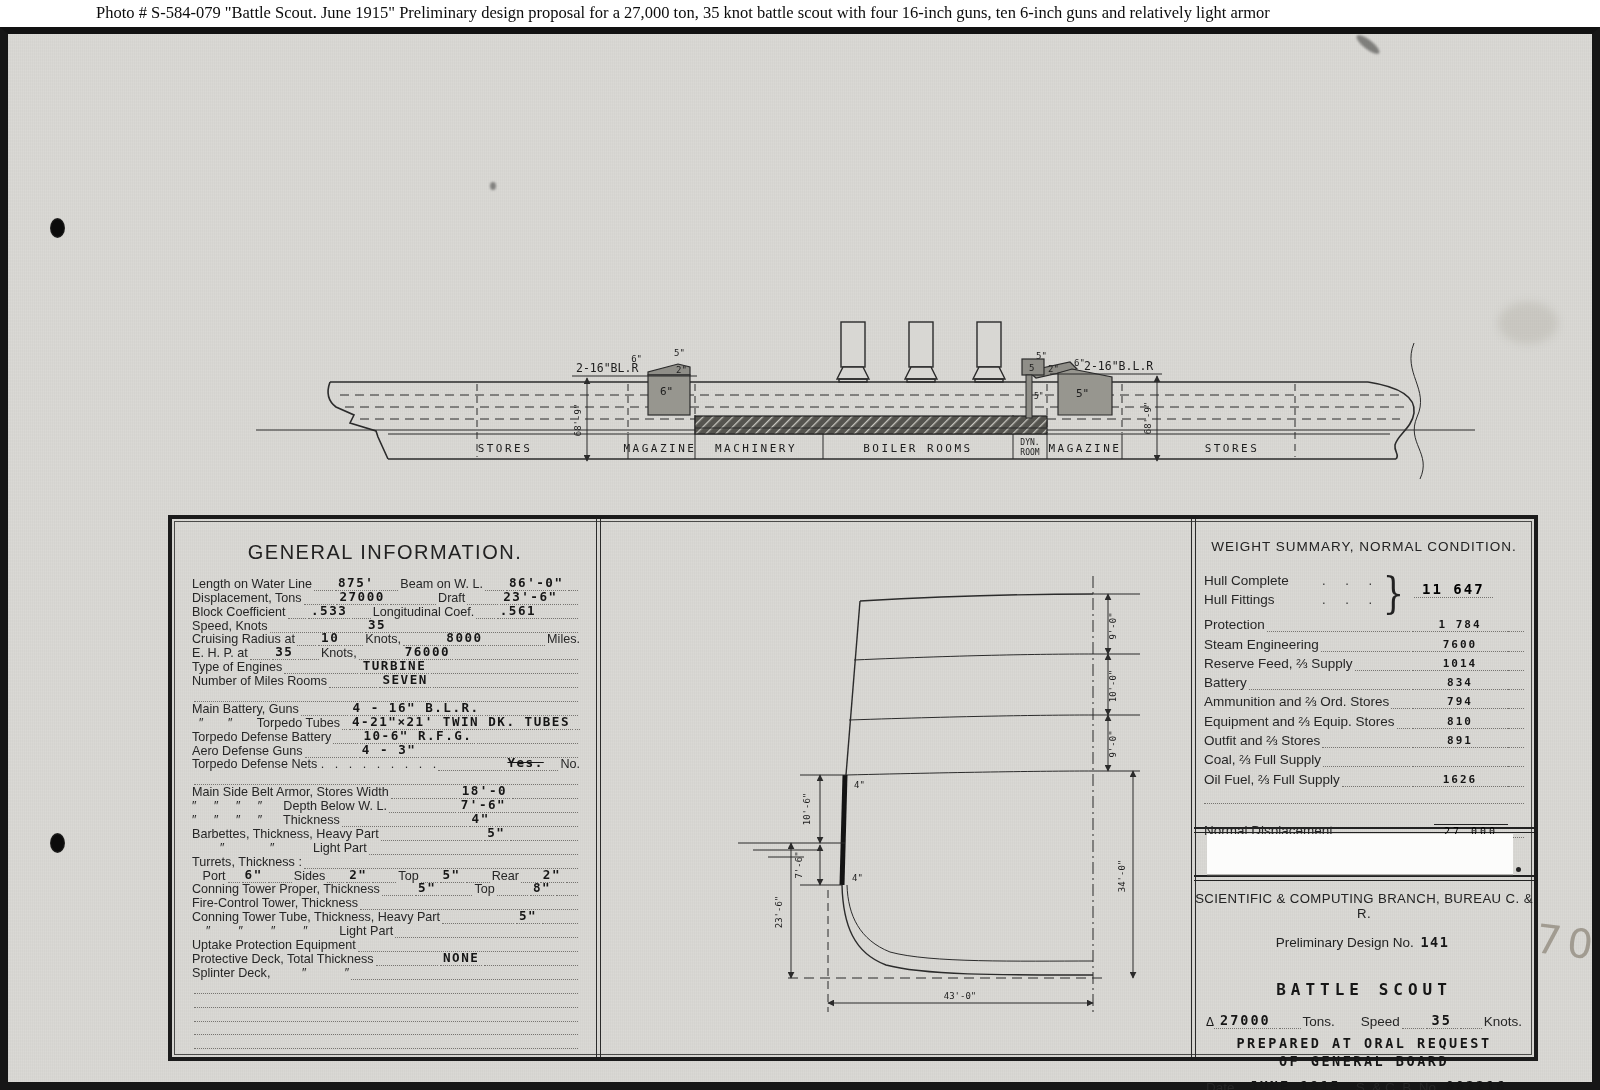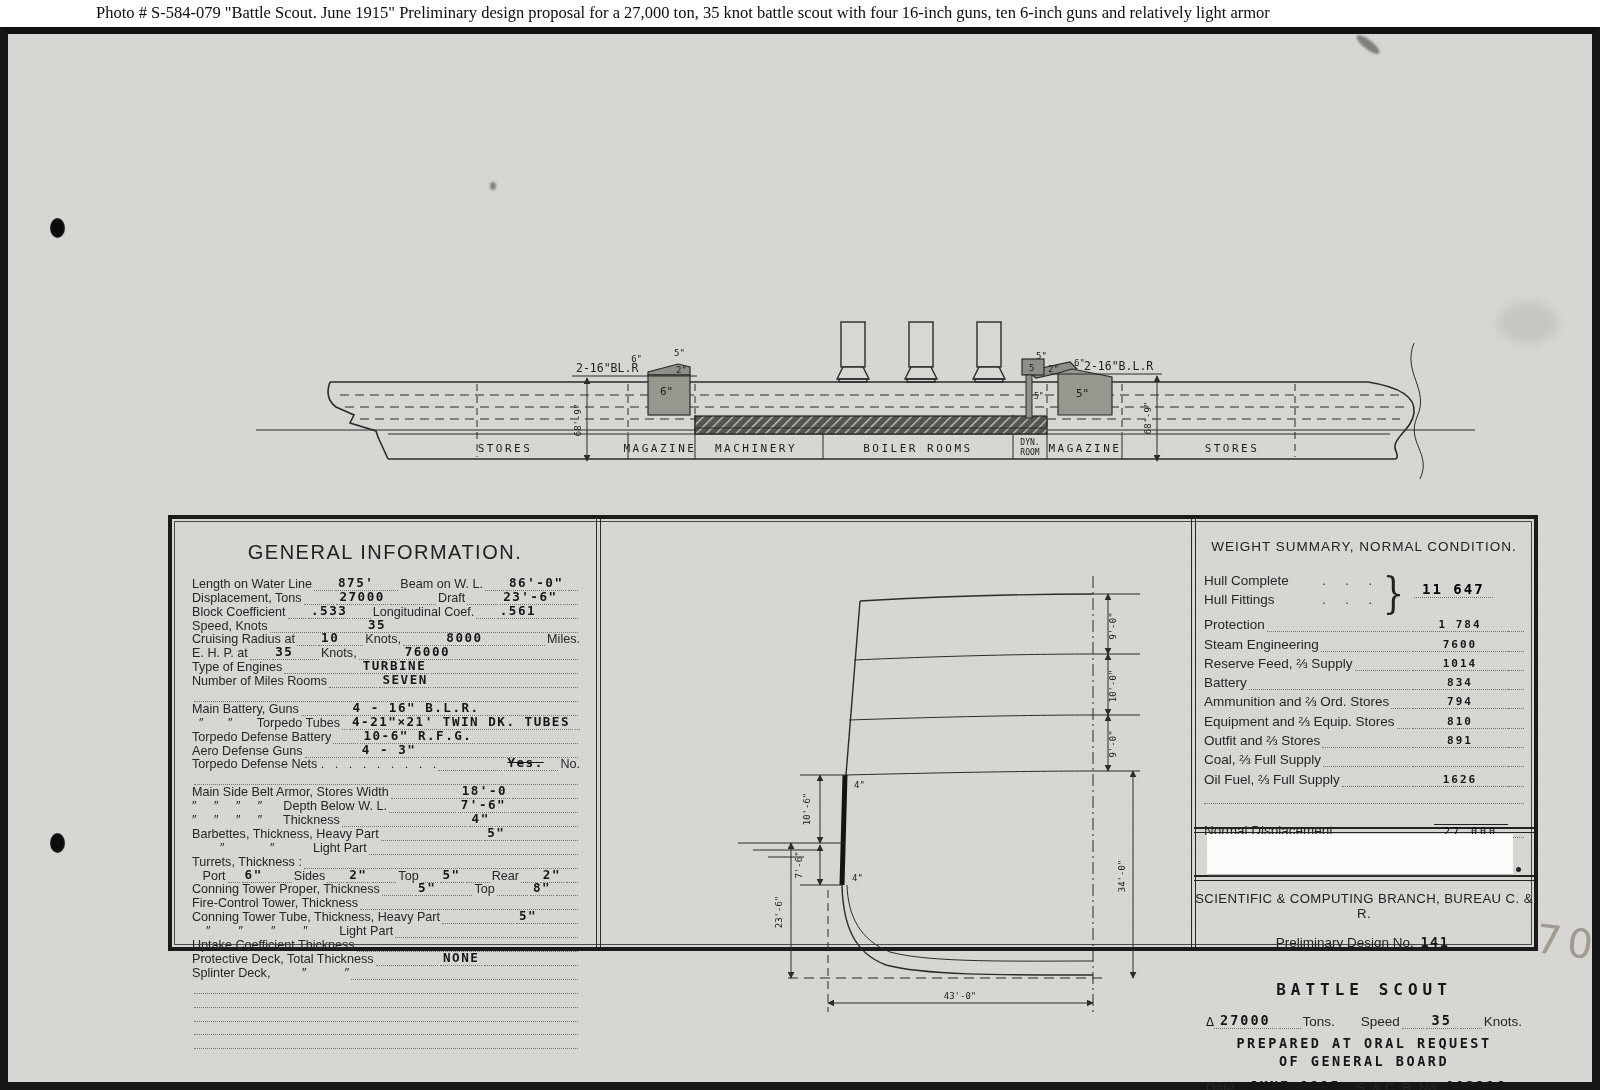--- a/index.html
+++ b/index.html
@@ -24,21 +24,21 @@
   
   svg{position:absolute;overflow:visible;}
   .ln{stroke:#2b2b2b;fill:none;}
   .thin{stroke-width:1;}
   .dash{stroke-dasharray:9 6;}
   .svgHand{font-family:"DejaVu Sans Mono",monospace;fill:#1d1d1d;}
   .comp{font-size:11px;letter-spacing:2.5px;}
   .small{font-size:9px;}
   .tiny{font-size:8px;}
   
-  .frame{position:absolute;left:160px;top:481px;width:1370px;height:436px;box-sizing:border-box;
+  .frame{position:absolute;left:160px;top:481px;width:1370px;height:546px;box-sizing:border-box;
     border:4px solid #1b1b1b;}
   .frame-inner{position:absolute;inset:2px;border:1px solid #4a4a48;pointer-events:none;}
   .vdiv{position:absolute;top:0;bottom:0;width:3px;border-left:1px solid #2b2b2b;border-right:1px solid #2b2b2b;}
   .hrule{position:absolute;height:3px;border-top:2px solid #222;border-bottom:1px solid #222;}
   
   .panel-title{font-size:20px;letter-spacing:1.5px;color:#222;text-align:center;}
   .gi-panel{position:absolute;left:6px;top:6px;width:414px;height:517px;}
   .gi-lines{position:absolute;left:14px;right:12px;top:52px;}
   .info-line{display:flex;align-items:flex-end;height:13.9px;white-space:pre;}
   .plbl{font-size:12.6px;color:#262626;white-space:pre;}
@@ -247,21 +247,21 @@
           <div class="info-line"><span class="plbl">″     ″     ″     ″      Depth Below W. L.</span><span class="leader" style="flex-grow: 2;"></span><span class="pval">7'-6"</span><span class="leader" style="flex-grow: 2;"></span></div>
           <div class="info-line"><span class="plbl">″     ″     ″     ″      Thickness</span><span class="leader" style="flex-grow: 3;"></span><span class="pval">4"</span><span class="leader" style="flex-grow: 2;"></span></div>
           <div class="info-line"><span class="plbl">Barbettes, Thickness, Heavy Part</span><span class="leader" style="flex-grow: 3;"></span><span class="pval">5"</span><span class="leader" style="flex-grow: 2;"></span></div>
           <div class="info-line"><span class="plbl">        ″             ″           Light Part</span><span class="leader" style="flex-grow: 4;"></span></div>
           <div class="info-line"><span class="plbl">Turrets, Thickness :</span><span class="leader" style="flex-grow: 6;"></span></div>
           <div class="info-line"><span class="plbl">   Port</span><span class="leader" style="flex-grow: 0.5;"></span><span class="pval">6"</span><span class="leader" style="flex-grow: 1;"></span><span class="plbl">Sides</span><span class="leader" style="flex-grow: 0.7;"></span><span class="pval">2"</span><span class="leader" style="flex-grow: 1;"></span><span class="plbl">Top</span><span class="leader" style="flex-grow: 0.7;"></span><span class="pval">5"</span><span class="leader" style="flex-grow: 1;"></span><span class="plbl">Rear</span><span class="leader" style="flex-grow: 0.7;"></span><span class="pval">2"</span><span class="leader" style="flex-grow: 0.5;"></span></div>
           <div class="info-line"><span class="plbl">Conning Tower Proper, Thickness</span><span class="leader" style="flex-grow: 1;"></span><span class="pval">5"</span><span class="leader" style="flex-grow: 1;"></span><span class="plbl">Top</span><span class="leader" style="flex-grow: 1;"></span><span class="pval">8"</span><span class="leader" style="flex-grow: 0.7;"></span></div>
           <div class="info-line"><span class="plbl">Fire-Control Tower, Thickness</span><span class="leader" style="flex-grow: 5;"></span></div>
           <div class="info-line"><span class="plbl">Conning Tower Tube, Thickness, Heavy Part</span><span class="leader" style="flex-grow: 2;"></span><span class="pval">5"</span><span class="leader" style="flex-grow: 1;"></span></div>
           <div class="info-line"><span class="plbl">    ″        ″        ″        ″         Light Part</span><span class="leader" style="flex-grow: 4;"></span></div>
-          <div class="info-line"><span class="plbl">Uptake Coefficient Thickness</span><span class="leader" style="flex-grow: 5;"></span></div>
+          <div class="info-line"><span class="plbl">Uptake Protection Equipment</span><span class="leader" style="flex-grow: 5;"></span></div>
           <div class="info-line"><span class="plbl">Protective Deck, Total Thickness</span><span class="leader" style="flex-grow: 2;"></span><span class="pval">NONE</span><span class="leader" style="flex-grow: 3;"></span></div>
           <div class="info-line"><span class="plbl">Splinter Deck,         ″           ″</span><span class="leader" style="flex-grow: 4;"></span></div>
           <div class="info-line"><span class="leader" style="flex-grow: 1;"></span></div>
           <div class="info-line"><span class="leader" style="flex-grow: 1;"></span></div>
           <div class="info-line"><span class="leader" style="flex-grow: 1;"></span></div>
           <div class="info-line"><span class="leader" style="flex-grow: 1;"></span></div>
           <div class="info-line"><span class="leader" style="flex-grow: 1;"></span></div>
         </div>
     </div>
 

